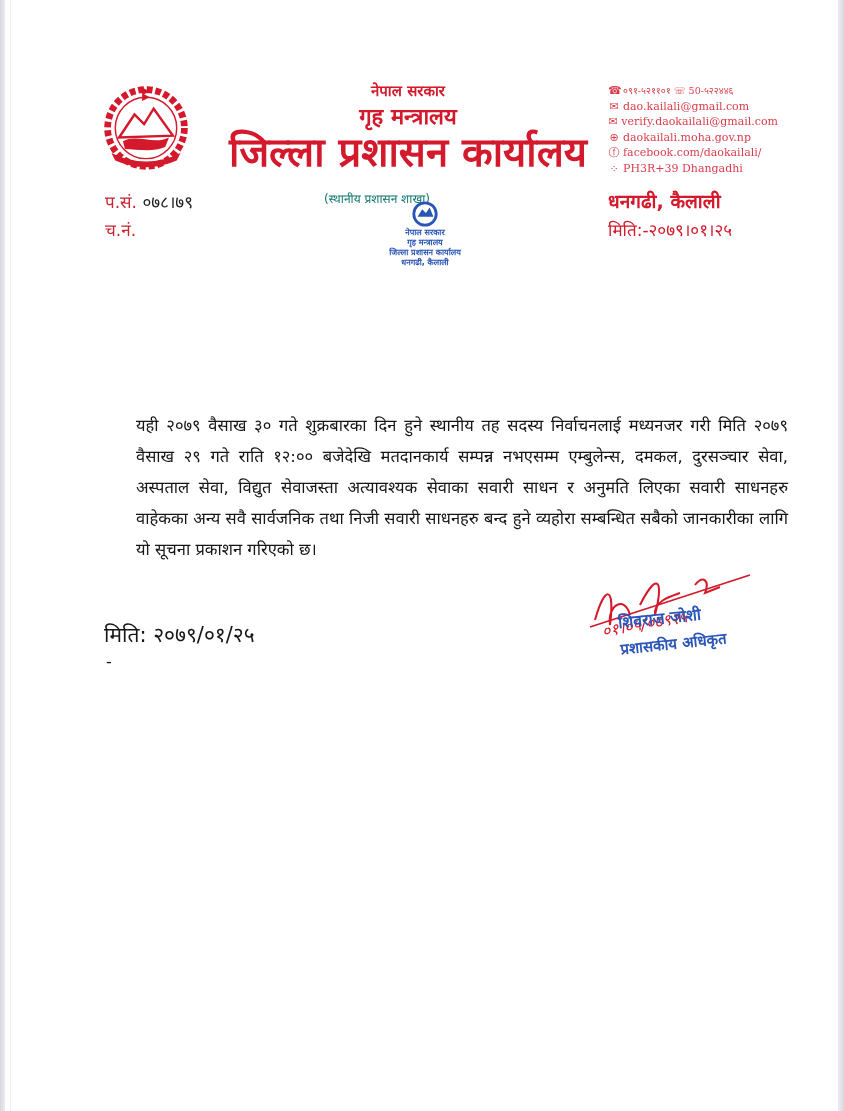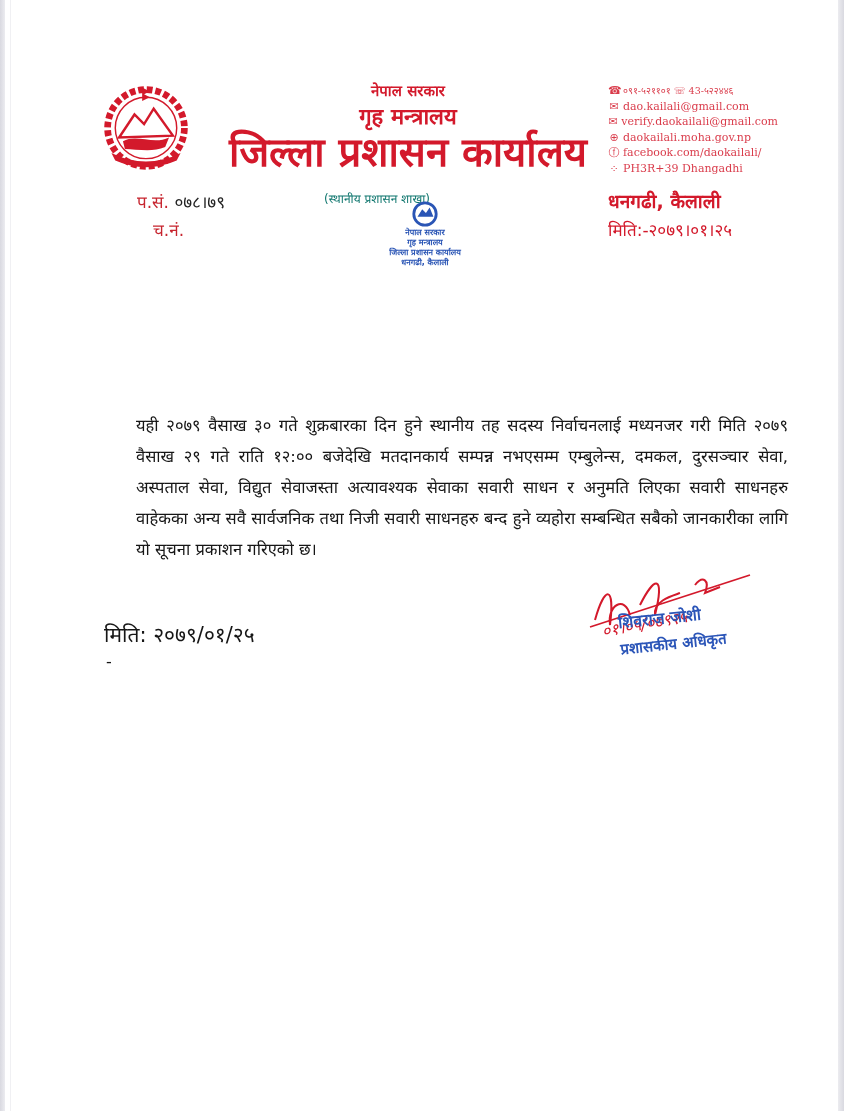--- a/index.html
+++ b/index.html
@@ -28,24 +28,24 @@
     .gov-line2 { top: 100px; font-size: 22px; left: 210px; width: 396px; }
     .gov-line3 { top: 128px; font-size: 40px; left: 210px; width: 396px; letter-spacing: 0px; line-height: 48px; }
 
     
     .contacts { position: absolute; left: 608px; top: 83px; width: 170px; color: #d3192b; font-family: "DejaVu Serif", serif; }
     .contact-row { display: flex; align-items: center; height: 15.5px; font-size: 11px; white-space: nowrap; opacity: 0.85; }
     .contact-row.phone { font-size: 9.5px; }
     .contact-icon { width: 12px; display: inline-block; text-align: center; margin-right: 3px; font-size: 11px; font-family: "DejaVu Sans", sans-serif; }
 
     
-    .ref { position: absolute; color: #c7252f; font-size: 17px; margin-left: 32px; }
+    .ref { position: absolute; color: #c7252f; font-size: 17px; }
     .ref .num { color: #222; }
     .ref-ps { left: 105px; top: 190px; }
-    .ref-cn { left: 121px; top: 218px; }
+    .ref-cn { left: 105px; top: 218px; }
     .branch { position: absolute; left: 324px; top: 190px; font-size: 12px; color: #0f766e; }
     .location { position: absolute; left: 608px; top: 188px; font-size: 19px; color: #d3192b; font-weight: bold; }
     .date-top { position: absolute; left: 608px; top: 218px; font-size: 17px; color: #d3192b; text-align: right; }
 
     
     .stamp { position: absolute; left: 370px; top: 200px; width: 110px; height: 82px; color: #2a55b5; font-size: 8px; text-align: center; }
     .stamp-emblem { width: 28px; height: 28px; margin: 0 auto; }
     .stamp-line { line-height: 10px; font-weight: bold; }
 
     
@@ -88,21 +88,21 @@
     </svg>
   </div>
 
   <div class="gov gov-line1">नेपाल सरकार</div>
   <div class="gov gov-line2">गृह मन्त्रालय</div>
   <div class="gov gov-line3">जिल्ला प्रशासन कार्यालय</div>
 
   <div class="contacts">
     <div class="contact-row phone">
       <span class="contact-icon">☎</span>
-      <span>०९१-५२११०१ ☏ 43-५२२४४६</span>
+      <span>०९१-५२११०१ ☏ 50-५२२४४६</span>
     </div>
     <div class="contact-row">
       <span class="contact-icon">✉</span>
       <span>dao.kailali@gmail.com</span>
     </div>
     <div class="contact-row">
       <span class="contact-icon">✉</span>
       <span>verify.daokailali@gmail.com</span>
     </div>
     <div class="contact-row">

